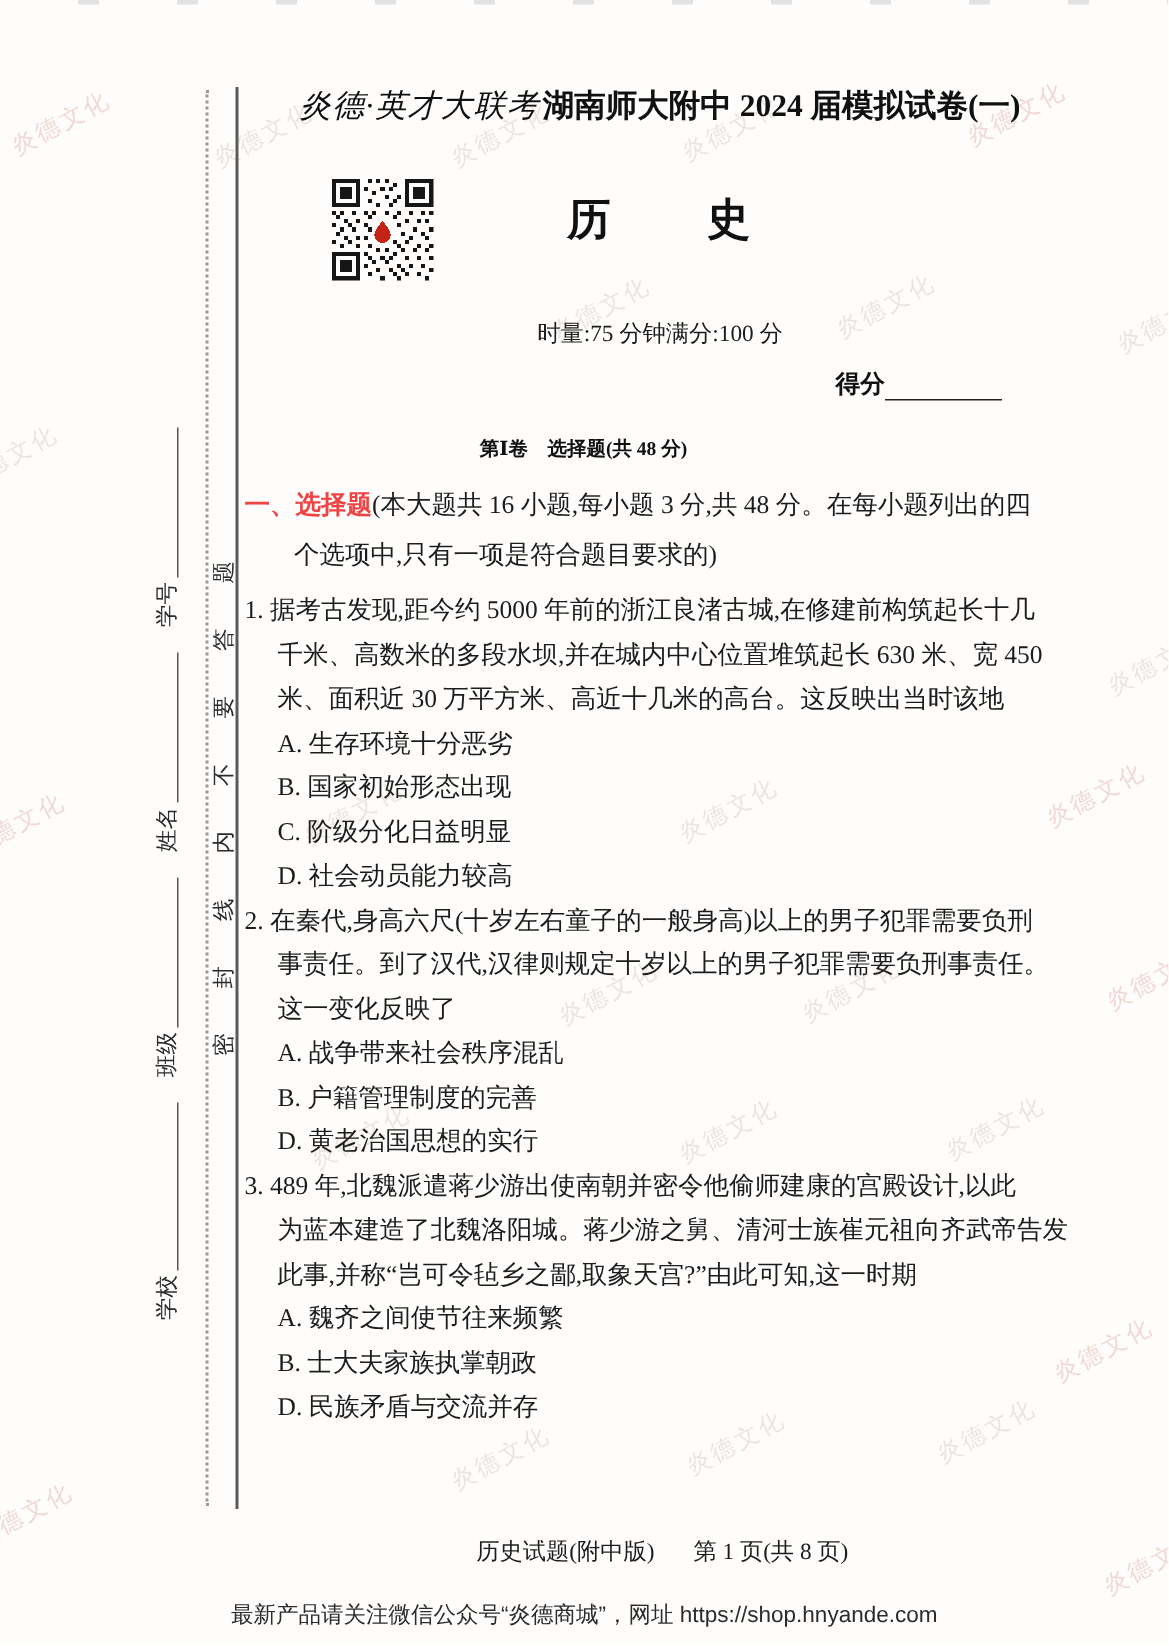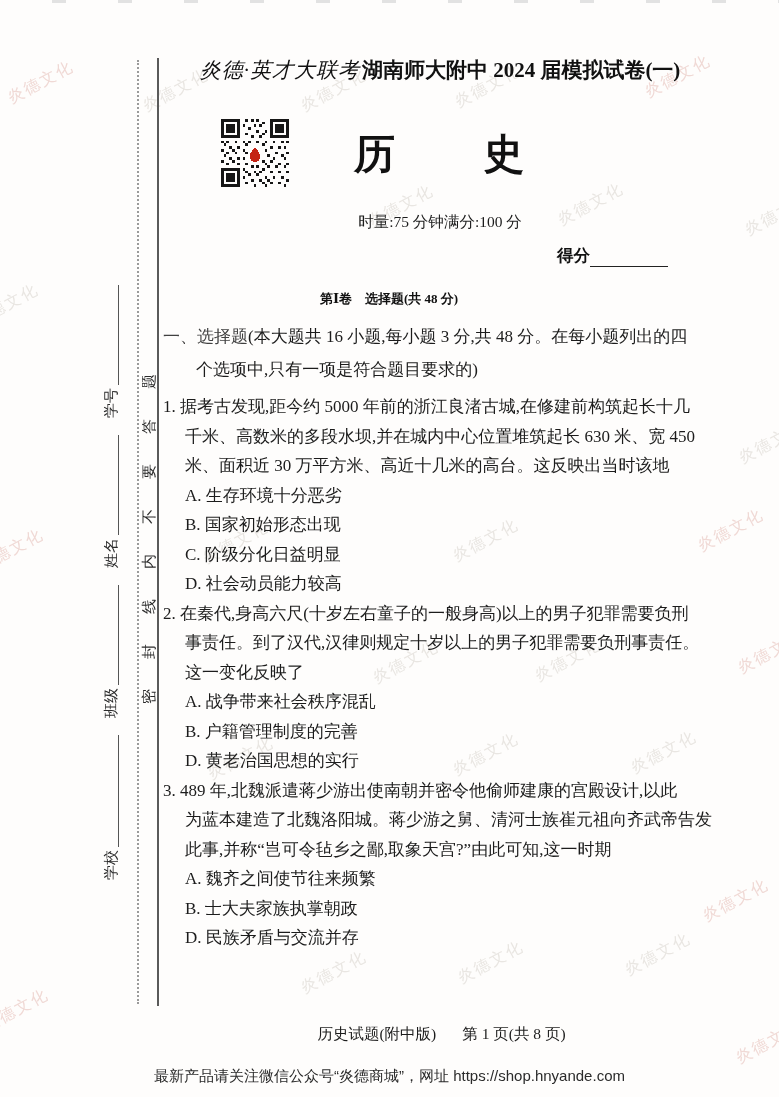--- a/index.html
+++ b/index.html
@@ -28,32 +28,32 @@
   .seal-notice{position:absolute;left:140px;top:704px;width:390px;height:20px;
       transform:rotate(-90deg);transform-origin:0 0;font-size:15px;letter-spacing:30px;
       color:#2a2a2a;white-space:nowrap;}
 
   
   .header-title{position:absolute;top:56px;left:160px;width:560px;text-align:center;
       font-size:21px;font-weight:bold;white-space:nowrap;color:#111;}
   .header-title .brand{font-weight:400;font-style:italic;letter-spacing:1px;margin-right:2px;}
   .qr{position:absolute;left:221px;top:119px;width:68px;height:68px;}
   .subject{position:absolute;top:127px;left:160px;width:560px;text-align:center;
-      font-size:41px;font-weight:bold;letter-spacing:2px;color:#111;}
+      font-size:29px;font-weight:bold;letter-spacing:2px;color:#111;}
   .meta{position:absolute;top:212px;left:160px;width:560px;display:flex;justify-content:center;
       font-size:15.5px;}
   .score{position:absolute;top:245px;left:557px;display:flex;align-items:flex-end;
       font-size:16.5px;font-weight:bold;color:#111;}
   .score-blank{display:inline-block;width:78px;height:19px;border-bottom:1.5px solid #222;}
 
   
   .main{position:absolute;top:284px;left:163px;width:557px;font-size:17px;line-height:29.5px;}
   .sec-title{text-align:center;font-weight:bold;font-size:13px;padding-right:105px;line-height:30px;color:#111;}
   .instr{margin:6px 0;line-height:33px;}
-  .instr .lbl{font-weight:normal;color:#404040;}
+  .instr .lbl{font-weight:bold;color:#ef4444;}
   .instr .l1,.instr .l2{white-space:nowrap;}
   .instr .l2{padding-left:33px;}
   .q .sl,.q .opt{white-space:nowrap;}
   .q .cont,.q .opt{padding-left:22px;}
 
   
   .footer{position:absolute;top:1024px;left:163px;width:557px;display:flex;justify-content:center;
       gap:26px;font-size:15.5px;padding-right:75px;white-space:nowrap;}
   .promo{position:absolute;top:1067px;left:0;width:779px;text-align:center;padding-right:35px;
       font-family:"Liberation Sans","DejaVu Sans",sans-serif;font-size:15px;color:#2b2b2b;}

